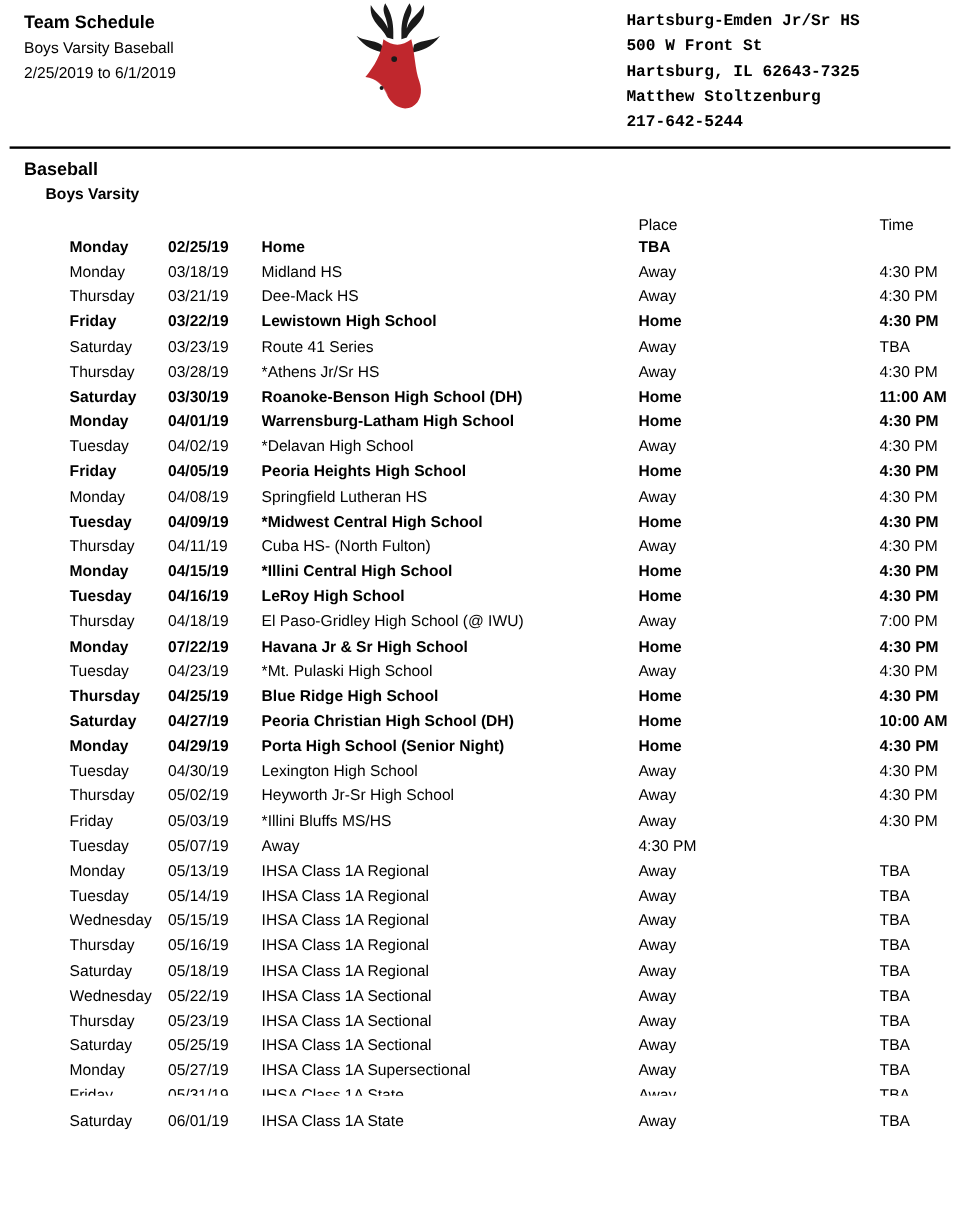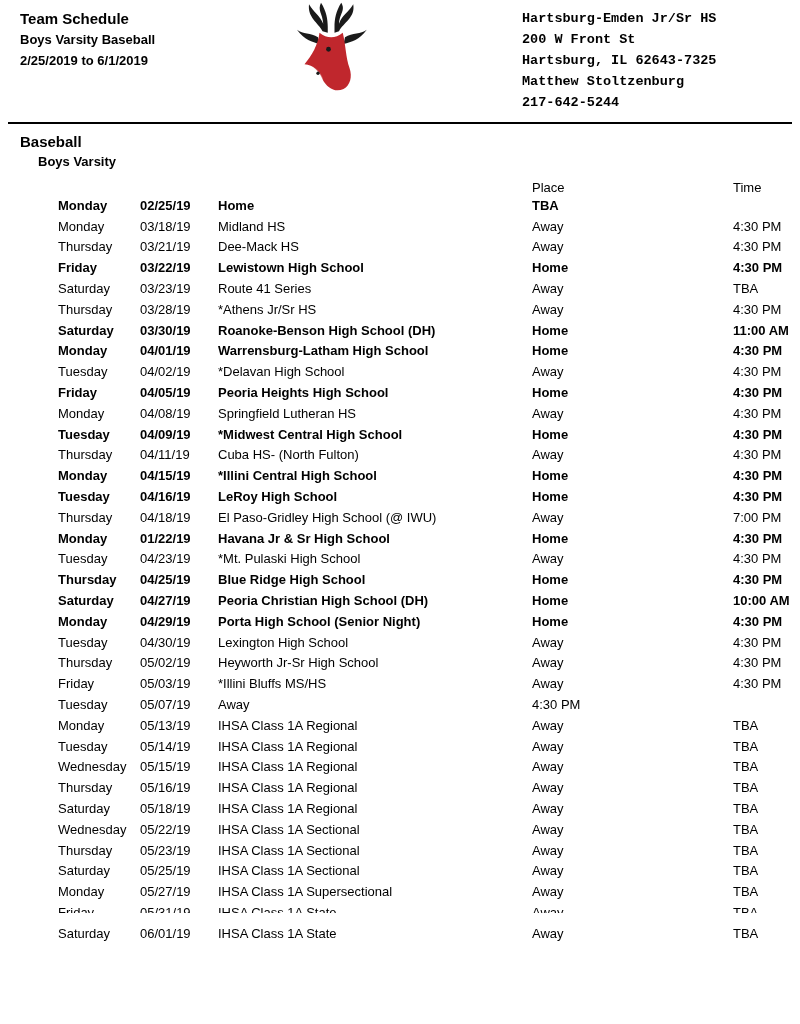--- a/index.html
+++ b/index.html
@@ -8,21 +8,21 @@
     font-family: "Liberation Sans", sans-serif;
     color: #000;
     position: relative;
     overflow: hidden;
   }
 
   
   .page-header { position: relative; height: 122px; border-radius: 12px; }
   .h-left { position: absolute; left: 20px; top: 8px; }
   .h-title { font-size: 15px; font-weight: bold; line-height: 21px; }
-  .h-sub, .h-range { font-size: 13px; font-weight: bold; line-height: 21px; }
+  .h-sub, .h-range { font-size: 13px; font-weight: normal; line-height: 21px; }
   .h-logo { position: absolute; left: 288px; top: 0px; width: 90px; height: 100px; }
   .h-right { position: absolute; left: 522px; top: 8px; }
   .h-right div { font-size: 13.5px; font-weight: bold; line-height: 21px; font-family: Liberation Mono, monospace; }
 
   .rule {
     border: none;
     border-top: 2px solid #000;
     margin: 0 8px;
   }
 
@@ -69,21 +69,21 @@
       <path d="M30 86 C38 88 44 96 47 104 C42 108 34 106 30 100 C27 95 27 90 30 86 Z" fill="#ffffff" opacity="0.25"></path>
 
       <circle cx="54" cy="64" r="3.2" fill="#1a1a1a"></circle>
 
       <circle cx="40" cy="96" r="2.2" fill="#1a1a1a"></circle>
     </svg>
   </div>
 
   <div class="h-right">
     <div>Hartsburg-Emden Jr/Sr HS</div>
-    <div>200 W Front St</div>
+    <div>500 W Front St</div>
     <div>Hartsburg, IL 62643-7325</div>
     <div>Matthew Stoltzenburg</div>
     <div>217-642-5244</div>
   </div>
 </header>
 
 <hr class="rule">
 
 <div class="sport-heading">Baseball</div>
 <div class="team-heading">Boys Varsity</div>
@@ -219,21 +219,21 @@
   <div class="row">
     <span class="c-day">Thursday</span>
     <span class="c-date">04/18/19</span>
     <span class="c-event">El Paso-Gridley High School (@ IWU)</span>
     <span class="c-place">Away</span>
     <span class="c-time">7:00 PM</span>
   </div>
 
   <div class="row home">
     <span class="c-day">Monday</span>
-    <span class="c-date">01/22/19</span>
+    <span class="c-date">07/22/19</span>
     <span class="c-event">Havana Jr &amp; Sr High School</span>
     <span class="c-place">Home</span>
     <span class="c-time">4:30 PM</span>
   </div>
 
   <div class="row">
     <span class="c-day">Tuesday</span>
     <span class="c-date">04/23/19</span>
     <span class="c-event">*Mt. Pulaski High School</span>
     <span class="c-place">Away</span>

